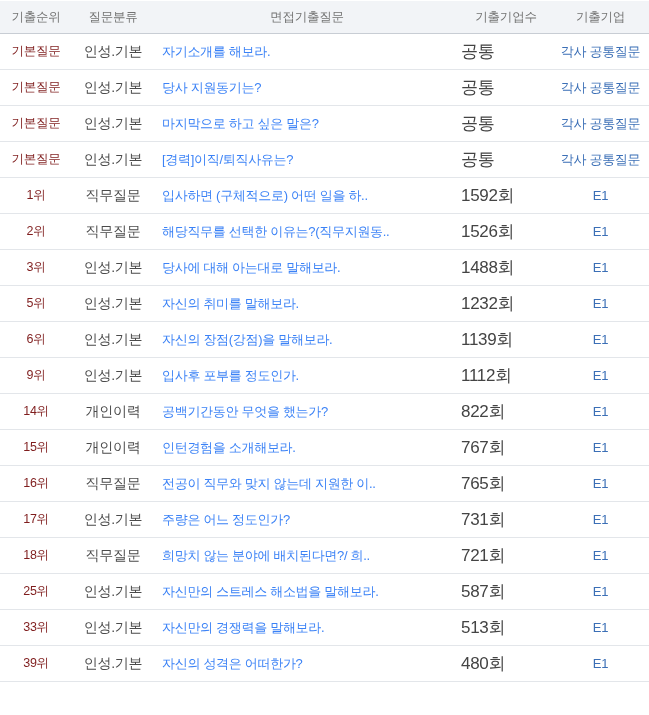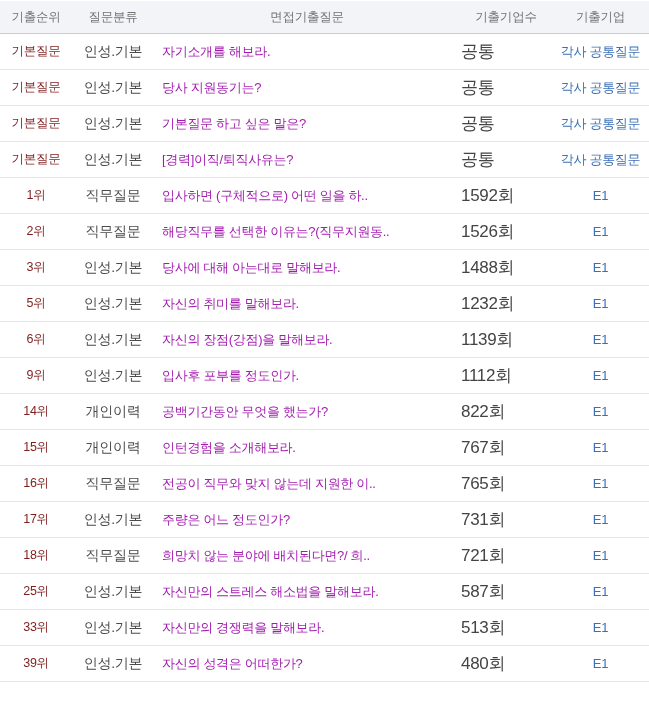--- a/index.html
+++ b/index.html
@@ -51,21 +51,21 @@
     font-size: 12.5px;
   }
   td.cat {
     text-align: center;
     color: #4a4a4a;
     font-size: 14px;
   }
   td.q {
     text-align: left;
     padding-left: 8px;
-    color: #a21caf;
+    color: #3b82f6;
     font-size: 13px;
     white-space: nowrap;
     overflow: hidden;
     text-overflow: clip;
   }
   td.count {
     text-align: left;
     color: #444444;
     font-size: 17px;
   }
@@ -109,21 +109,21 @@
       <tr class="basic">
         <td class="rank">기본질문</td>
         <td class="cat">인성.기본</td>
         <td class="q">당사 지원동기는?</td>
         <td class="count">공통</td>
         <td class="corp">각사 공통질문</td>
       </tr>
       <tr class="basic">
         <td class="rank">기본질문</td>
         <td class="cat">인성.기본</td>
-        <td class="q">기본질문 하고 싶은 말은?</td>
+        <td class="q">마지막으로 하고 싶은 말은?</td>
         <td class="count">공통</td>
         <td class="corp">각사 공통질문</td>
       </tr>
       <tr class="basic">
         <td class="rank">기본질문</td>
         <td class="cat">인성.기본</td>
         <td class="q">[경력]이직/퇴직사유는?</td>
         <td class="count">공통</td>
         <td class="corp">각사 공통질문</td>
       </tr>

